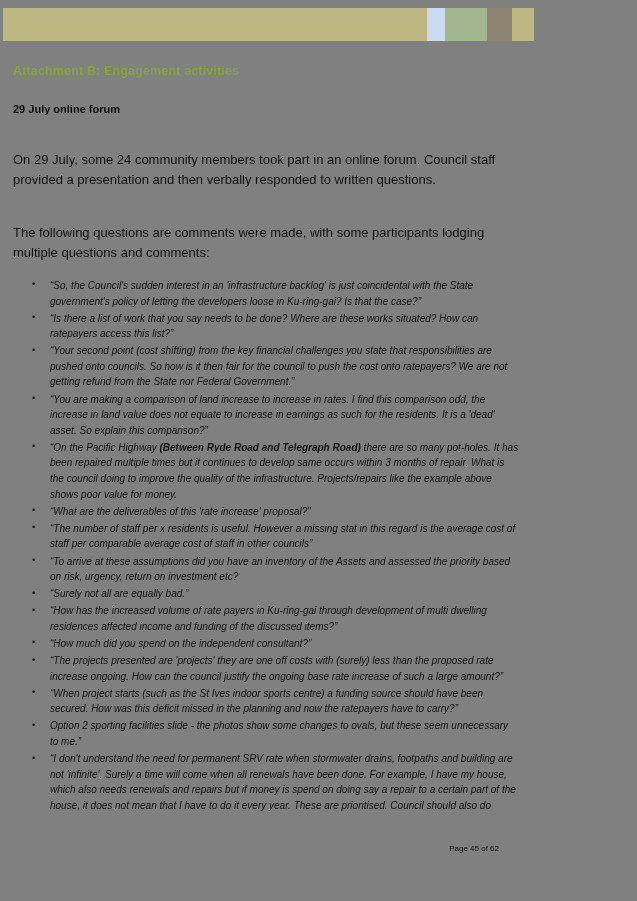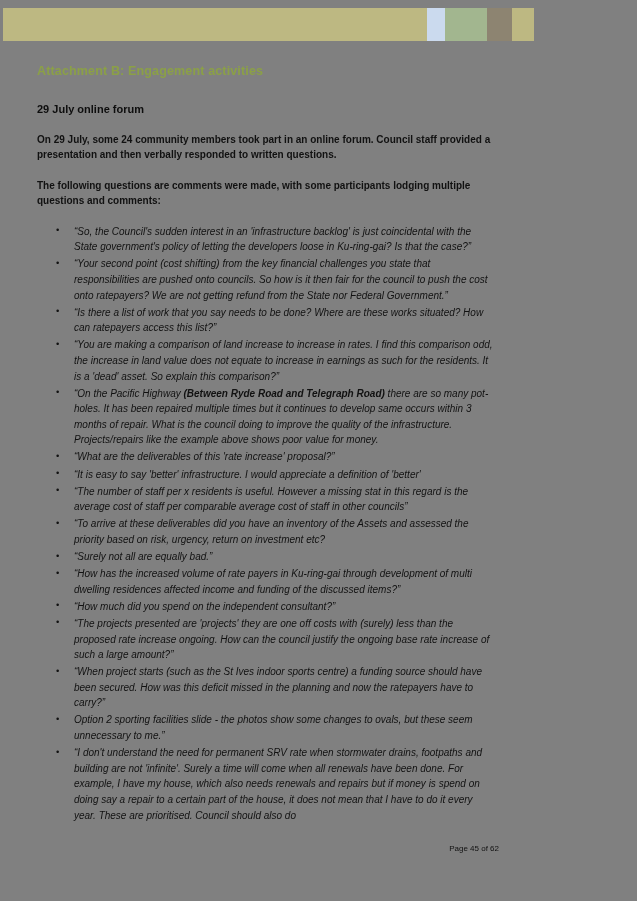--- a/index.html
+++ b/index.html
@@ -28,47 +28,46 @@
   }
   .band-seg { height: 100%; }
 
   
   .page {
     position: absolute;
     top: 56px;
     left: 0;
     width: 532px;
     height: 845px;
-    padding: 0 37px;
+    padding: 0 13px;
   }
 
   .doc-heading {
     font-size: 12.5px;
     font-weight: bold;
     color: #8ba046;
     margin: 8px 0 0 0;
     letter-spacing: 0.15px;
     line-height: 1.25;
   }
 
   .doc-subheading {
     font-size: 11px;
     font-weight: bold;
     color: #0e0e0e;
     margin: 22px 0 0 0;
     line-height: 1.3;
   }
 
   .para {
-    font-size: 10px;
+    font-size: 13px;
     color: #111111;
     line-height: 1.52;
-    margin: 16px 0 0 0;
+    margin: 34px 0 0 0;
     max-width: 580px;
-    font-weight: bold;
   }
 
   .bullet-list {
     list-style: none;
     margin: 15px 0 0 0;
     padding: 0;
   }
   .bullet-item {
     position: relative;
     padding-left: 37px;
@@ -115,28 +114,27 @@
   <h1 class="doc-heading">Attachment B: Engagement activities</h1>
 
   <h2 class="doc-subheading">29 July online forum</h2>
 
   <p class="para">On 29 July, some 24 community members took part in an online forum. Council staff provided a presentation and then verbally responded to written questions.</p>
 
   <p class="para">The following questions are comments were made, with some participants lodging multiple questions and comments:</p>
 
   <ul class="bullet-list">
       <li class="bullet-item">“So, the Council's sudden interest in an 'infrastructure backlog' is just coincidental with the State government's policy of letting the developers loose in Ku-ring-gai? Is that the case?”</li>
+      <li class="bullet-item">“Is there a list of work that you say needs to be done? Where are these works situated? How can ratepayers access this list?”</li>
       <li class="bullet-item">“Your second point (cost shifting) from the key financial challenges you state that responsibilities are pushed onto councils. So how is it then fair for the council to push the cost onto ratepayers? We are not getting refund from the State nor Federal Government.”</li>
-      <li class="bullet-item">“Is there a list of work that you say needs to be done? Where are these works situated? How can ratepayers access this list?”</li>
       <li class="bullet-item">“You are making a comparison of land increase to increase in rates. I find this comparison odd, the increase in land value does not equate to increase in earnings as such for the residents. It is a 'dead' asset. So explain this comparison?”</li>
       <li class="bullet-item">“On the Pacific Highway <b>(Between Ryde Road and Telegraph Road)</b> there are so many pot-holes. It has been repaired multiple times but it continues to develop same occurs within 3 months of repair. What is the council doing to improve the quality of the infrastructure. Projects/repairs like the example above shows poor value for money.</li>
       <li class="bullet-item">“What are the deliverables of this 'rate increase' proposal?”</li>
-      <li class="bullet-item">“It is easy to say 'better' infrastructure. I would appreciate a definition of 'better'</li>
       <li class="bullet-item">“The number of staff per x residents is useful. However a missing stat in this regard is the average cost of staff per comparable average cost of staff in other councils”</li>
-      <li class="bullet-item">“To arrive at these deliverables did you have an inventory of the Assets and assessed the priority based on risk, urgency, return on investment etc?</li>
+      <li class="bullet-item">“To arrive at these assumptions did you have an inventory of the Assets and assessed the priority based on risk, urgency, return on investment etc?</li>
       <li class="bullet-item">“Surely not all are equally bad.”</li>
       <li class="bullet-item">“How has the increased volume of rate payers in Ku-ring-gai through development of multi dwelling residences affected income and funding of the discussed items?”</li>
       <li class="bullet-item">“How much did you spend on the independent consultant?”</li>
       <li class="bullet-item">“The projects presented are 'projects' they are one off costs with (surely) less than the proposed rate increase ongoing. How can the council justify the ongoing base rate increase of such a large amount?”</li>
       <li class="bullet-item">“When project starts (such as the St Ives indoor sports centre) a funding source should have been secured. How was this deficit missed in the planning and now the ratepayers have to carry?”</li>
       <li class="bullet-item">Option 2 sporting facilities slide - the photos show some changes to ovals, but these seem unnecessary to me.”</li>
       <li class="bullet-item">“I don't understand the need for permanent SRV rate when stormwater drains, footpaths and building are not 'infinite'. Surely a time will come when all renewals have been done. For example, I have my house, which also needs renewals and repairs but if money is spend on doing say a repair to a certain part of the house, it does not mean that I have to do it every year. These are prioritised. Council should also do</li>
     </ul>
 
   <div class="footer">Page 45 of 62</div>

